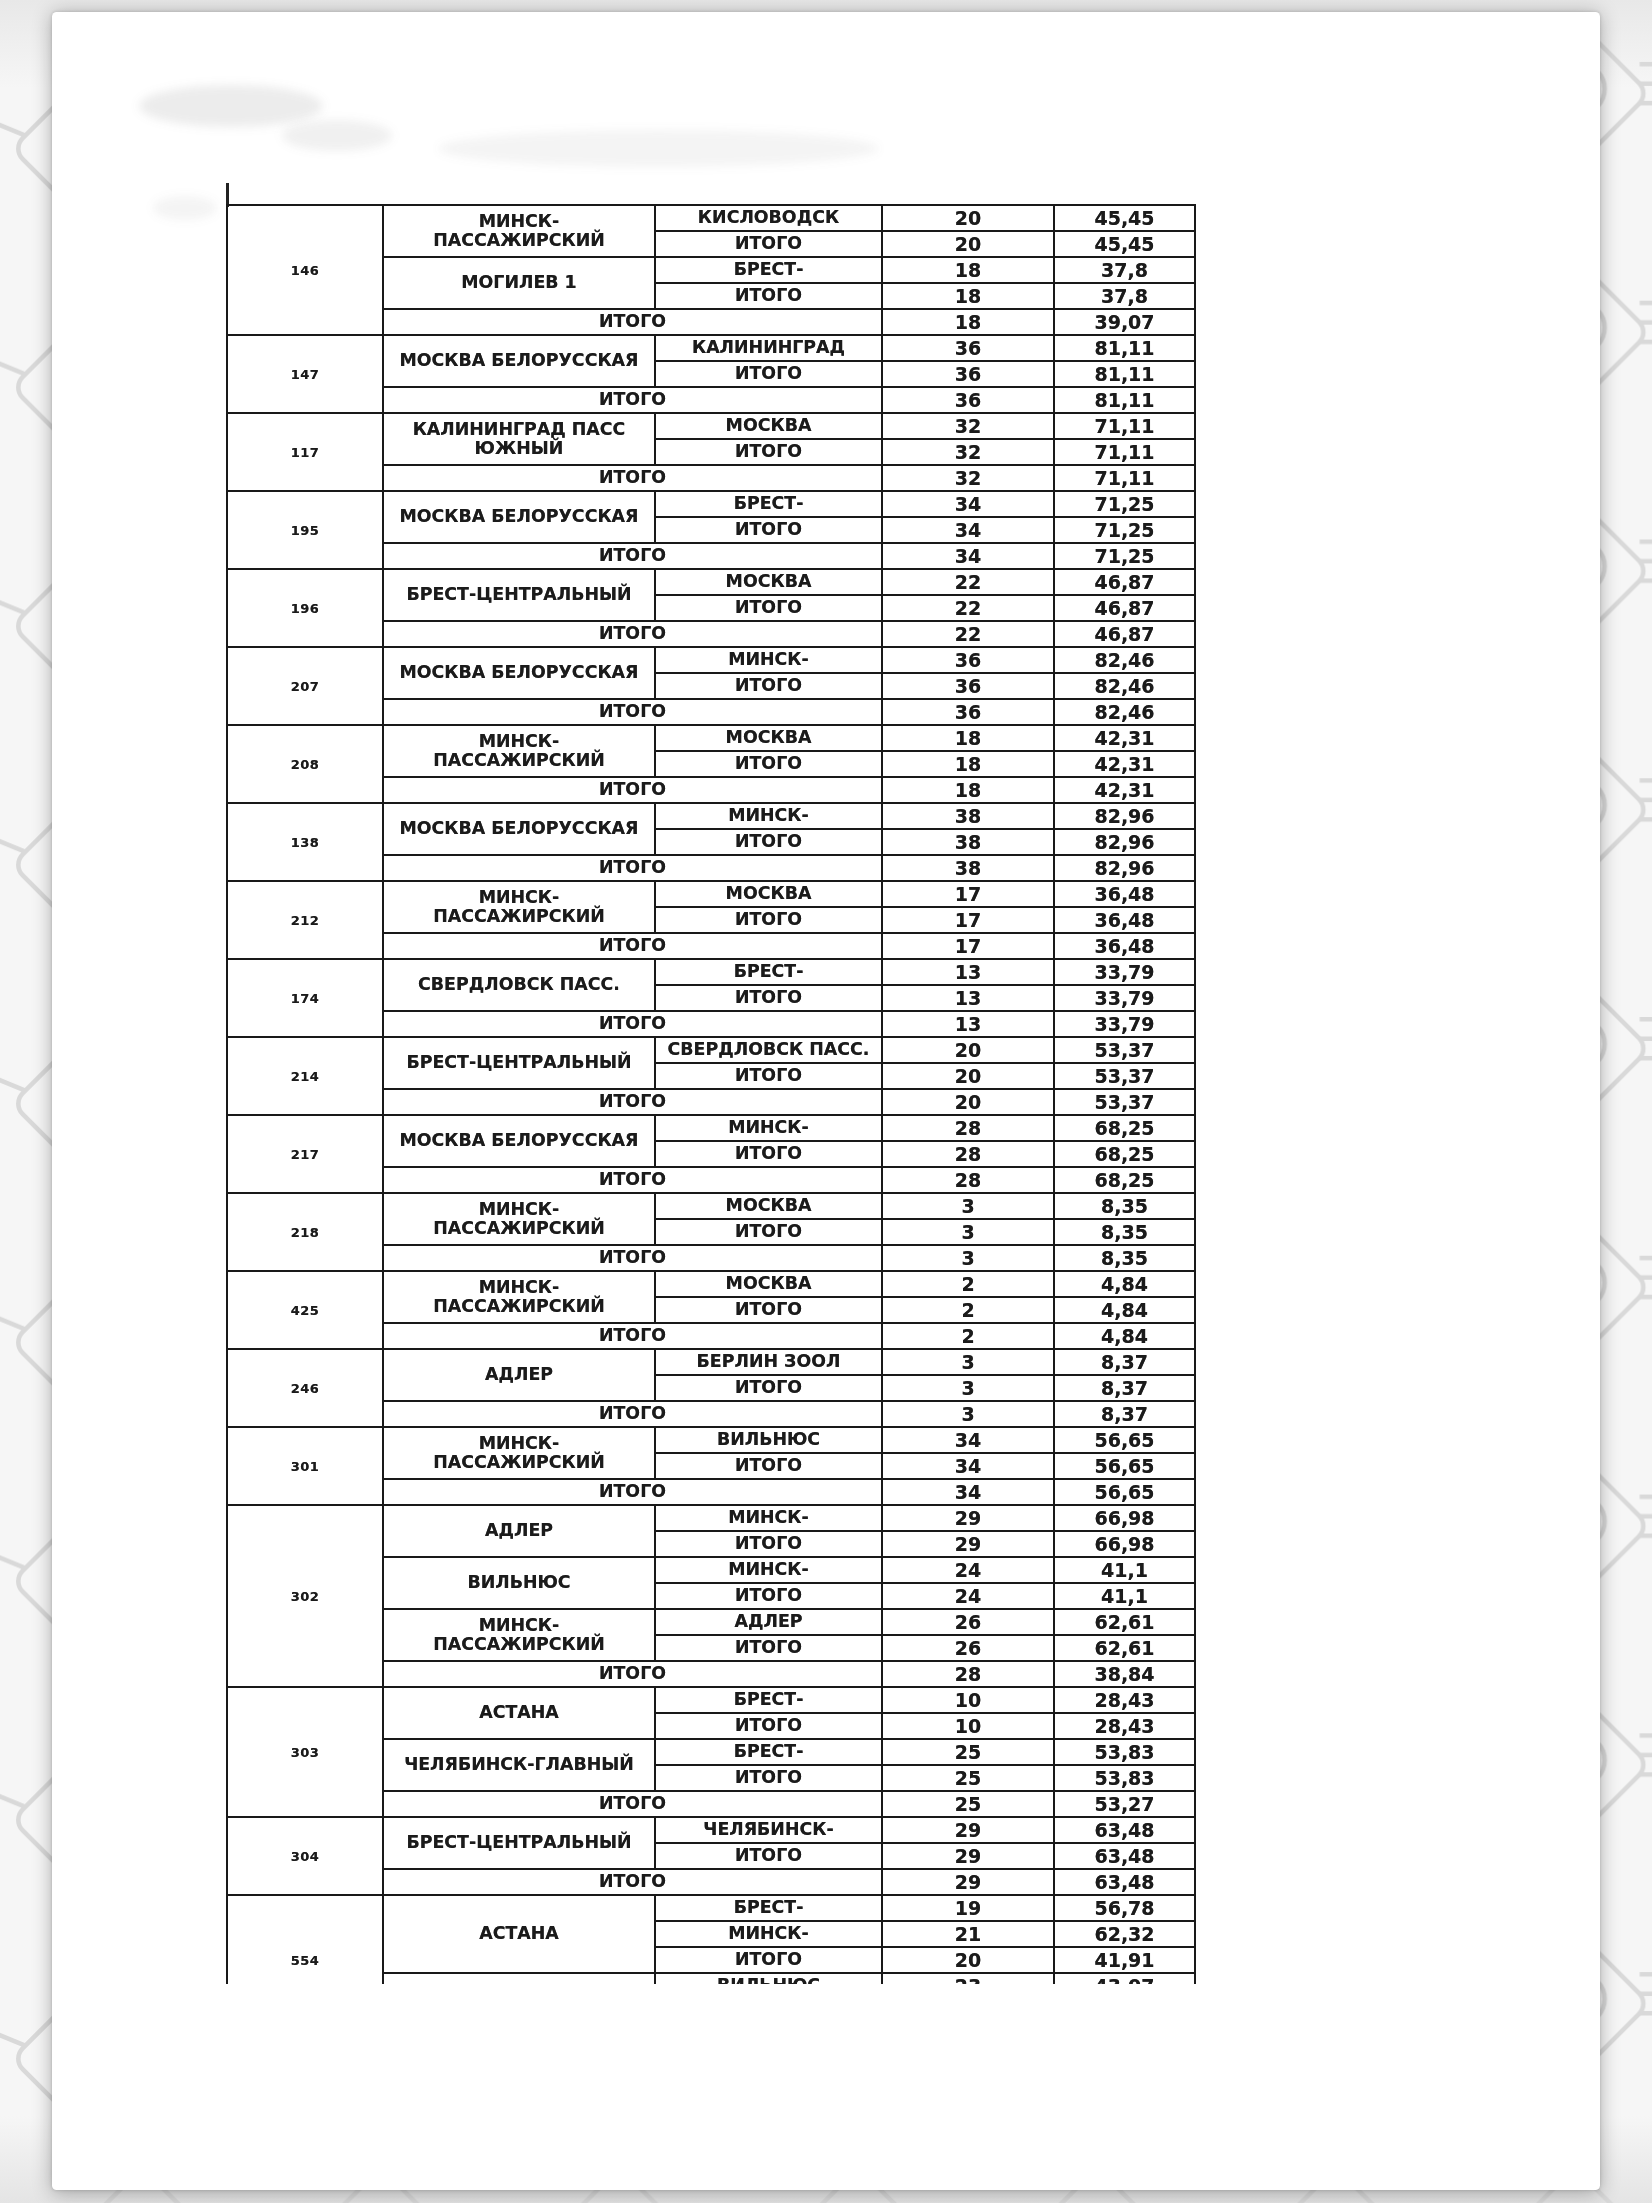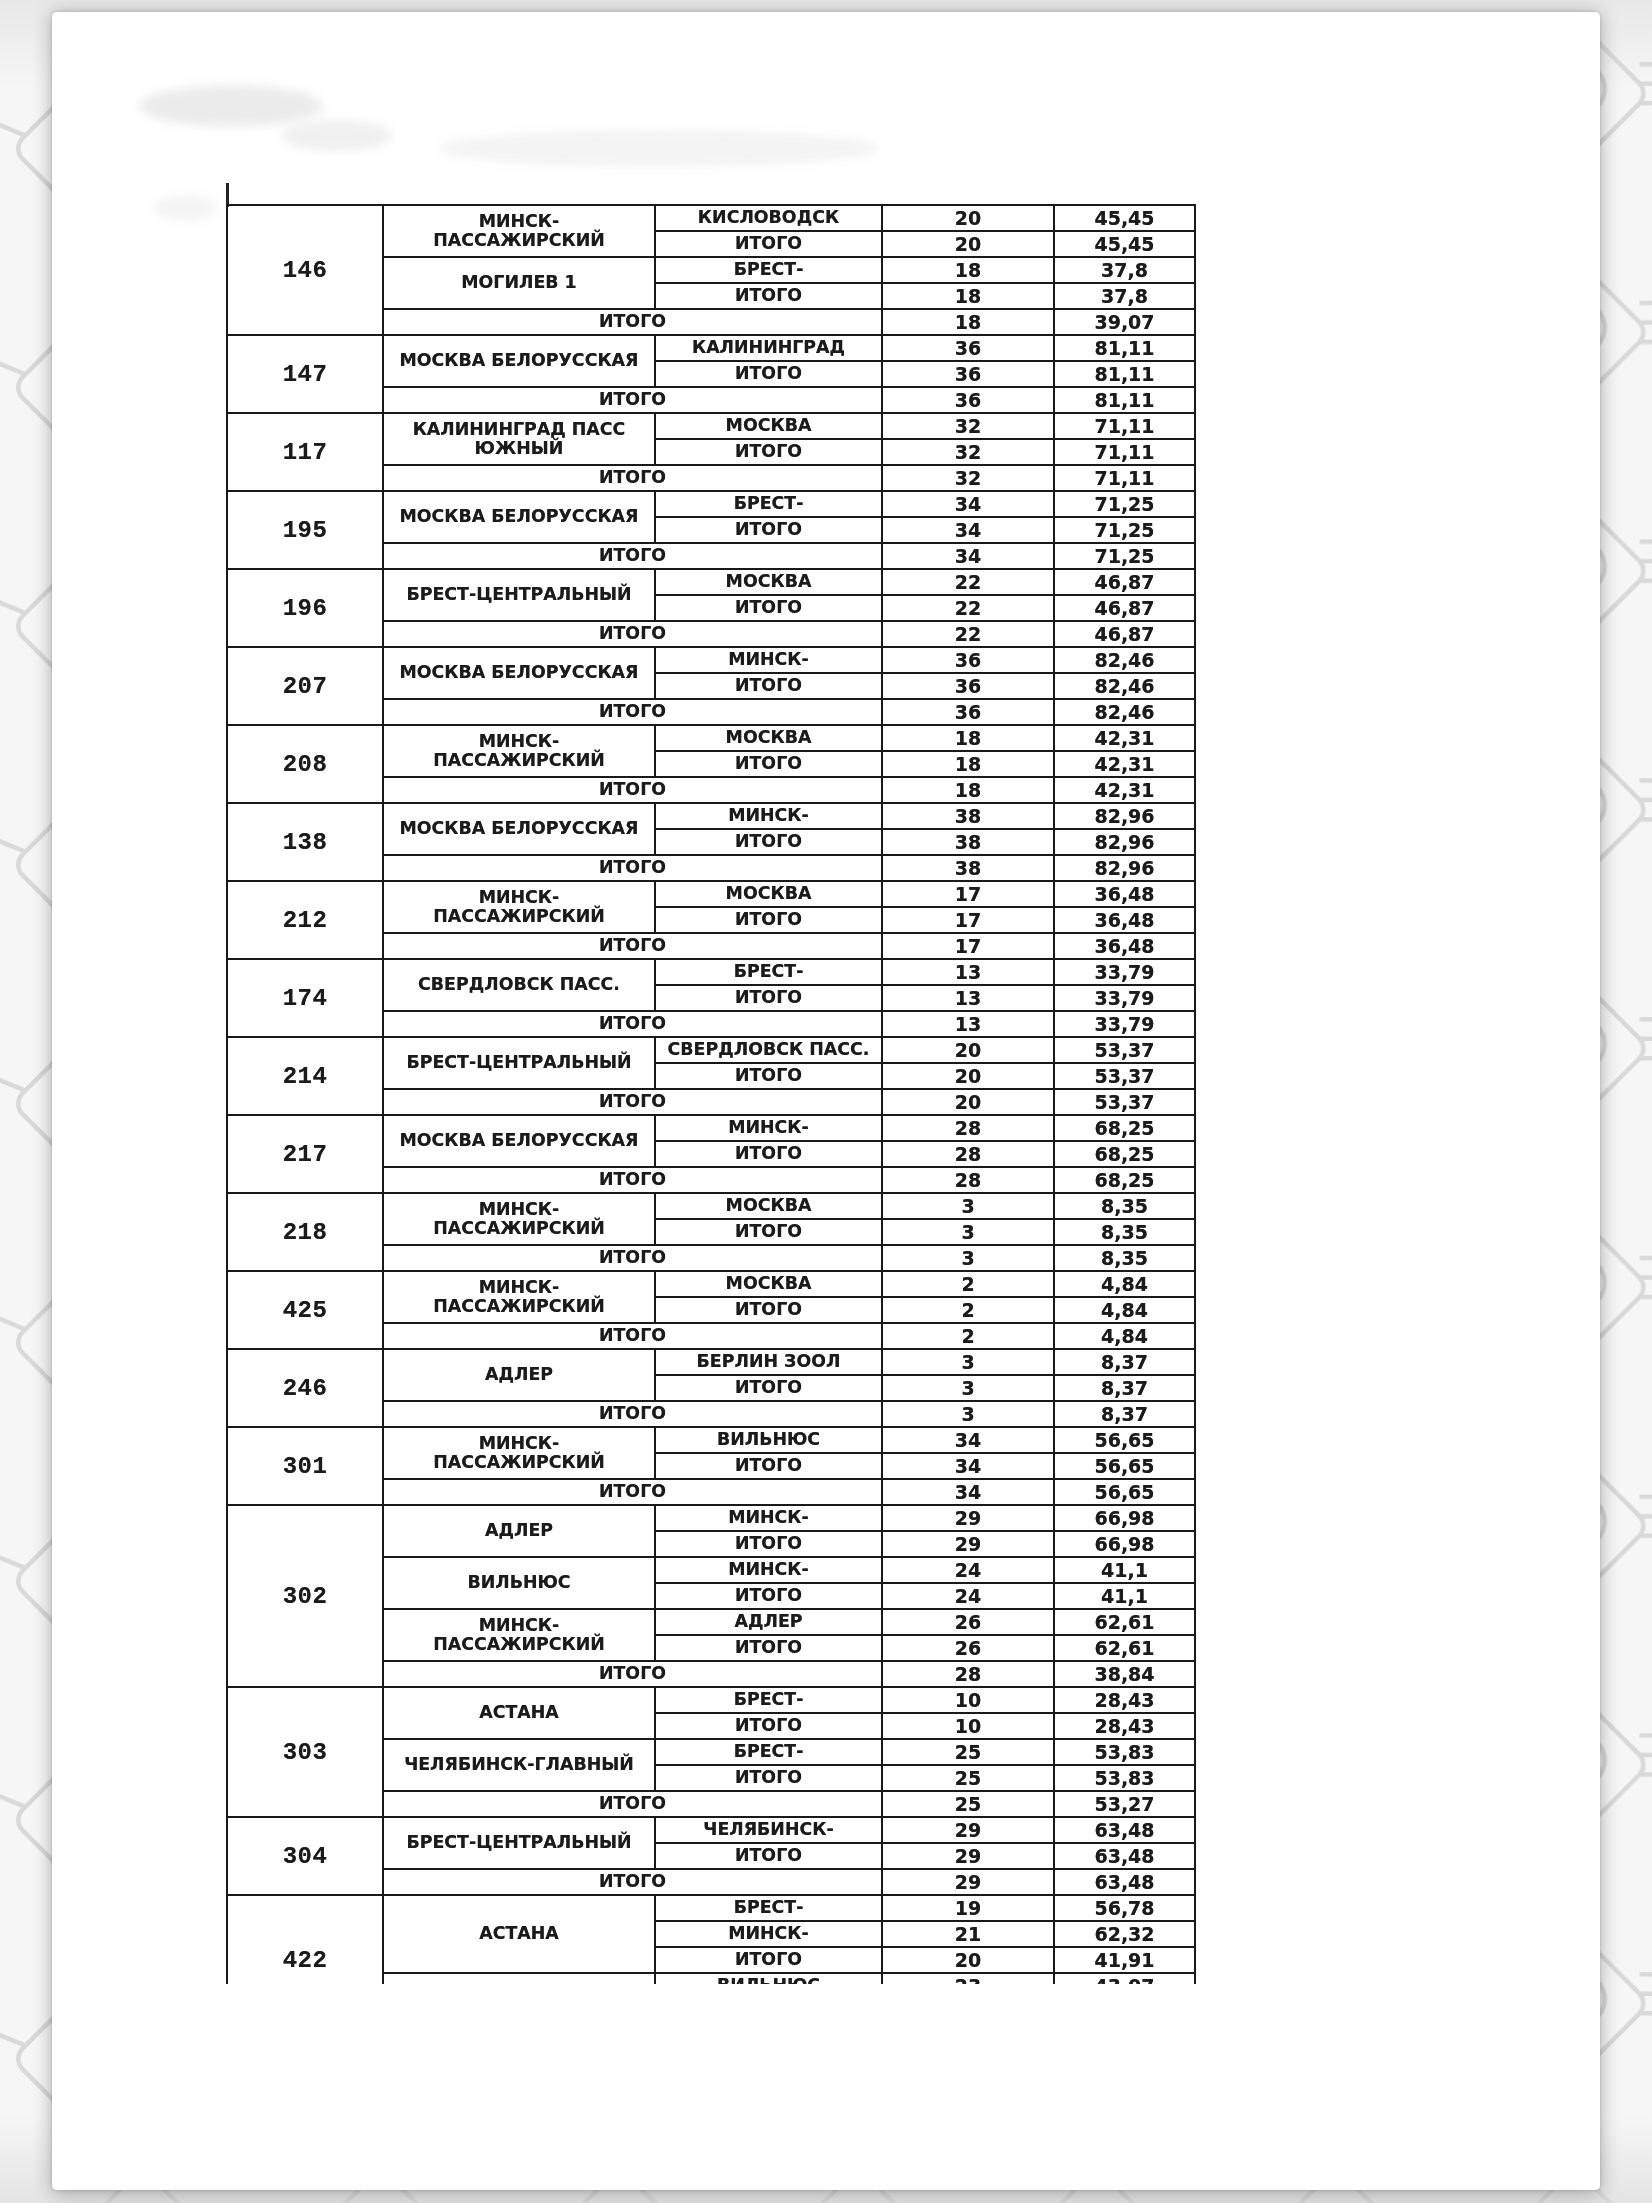--- a/index.html
+++ b/index.html
@@ -27,21 +27,21 @@
   table.stats{
     border-collapse:collapse;table-layout:fixed;width:967px;
   }
   table.stats td{
     border:2.3px solid #191919;
     padding:0 1.8px;text-align:center;vertical-align:middle;
     color:#1b1b1b;font-weight:bold;
     text-shadow:0 0 0.6px rgba(20,20,20,0.7);
   }
   table.stats tr{height:26px;}
-  .c-num{font-size:24px;letter-spacing:0.5px;font-family:Liberation Mono, monospace;}
+  .c-num{font-size:13px;letter-spacing:0.5px;}
   .c-station{font-size:17.4px;line-height:1.12;white-space:pre-line;}
   .c-dest{font-size:17.4px;line-height:1.1;white-space:pre-line;}
   .c-cnt{font-size:19px;}
   .c-pct{font-size:19px;}
 </style>
 </head>
 <body>
 
 <svg class="backdrop" xmlns="http://www.w3.org/2000/svg" width="1653" height="2204" viewBox="0 0 1800 2400">
   <defs>
@@ -455,21 +455,21 @@
             <td class="c-dest">ИТОГО</td>
             <td class="c-cnt">29</td>
             <td class="c-pct">63,48</td>
           </tr>
           <tr>
             <td class="c-dest" colspan="2">ИТОГО</td>
             <td class="c-cnt">29</td>
             <td class="c-pct">63,48</td>
           </tr>
           <tr>
-            <td class="c-num" rowspan="5">422</td>
+            <td class="c-num" rowspan="5">554</td>
             <td class="c-station" rowspan="3">АСТАНА</td>
             <td class="c-dest">БРЕСТ-</td>
             <td class="c-cnt">19</td>
             <td class="c-pct">56,78</td>
           </tr>
           <tr>
             <td class="c-dest">МИНСК-</td>
             <td class="c-cnt">21</td>
             <td class="c-pct">62,32</td>
           </tr>

